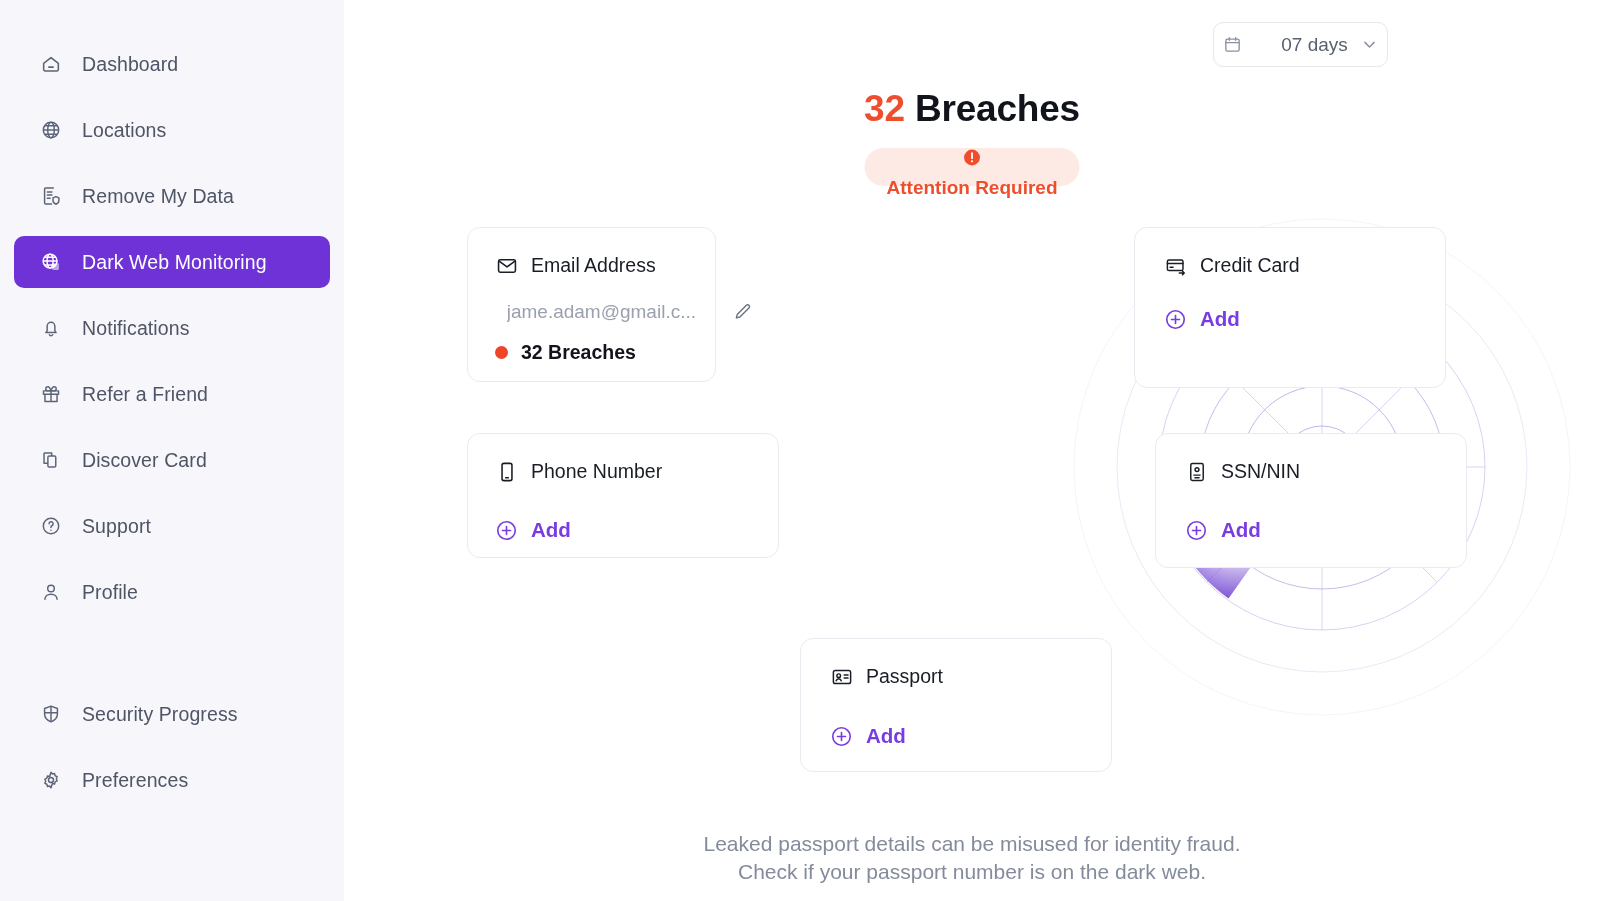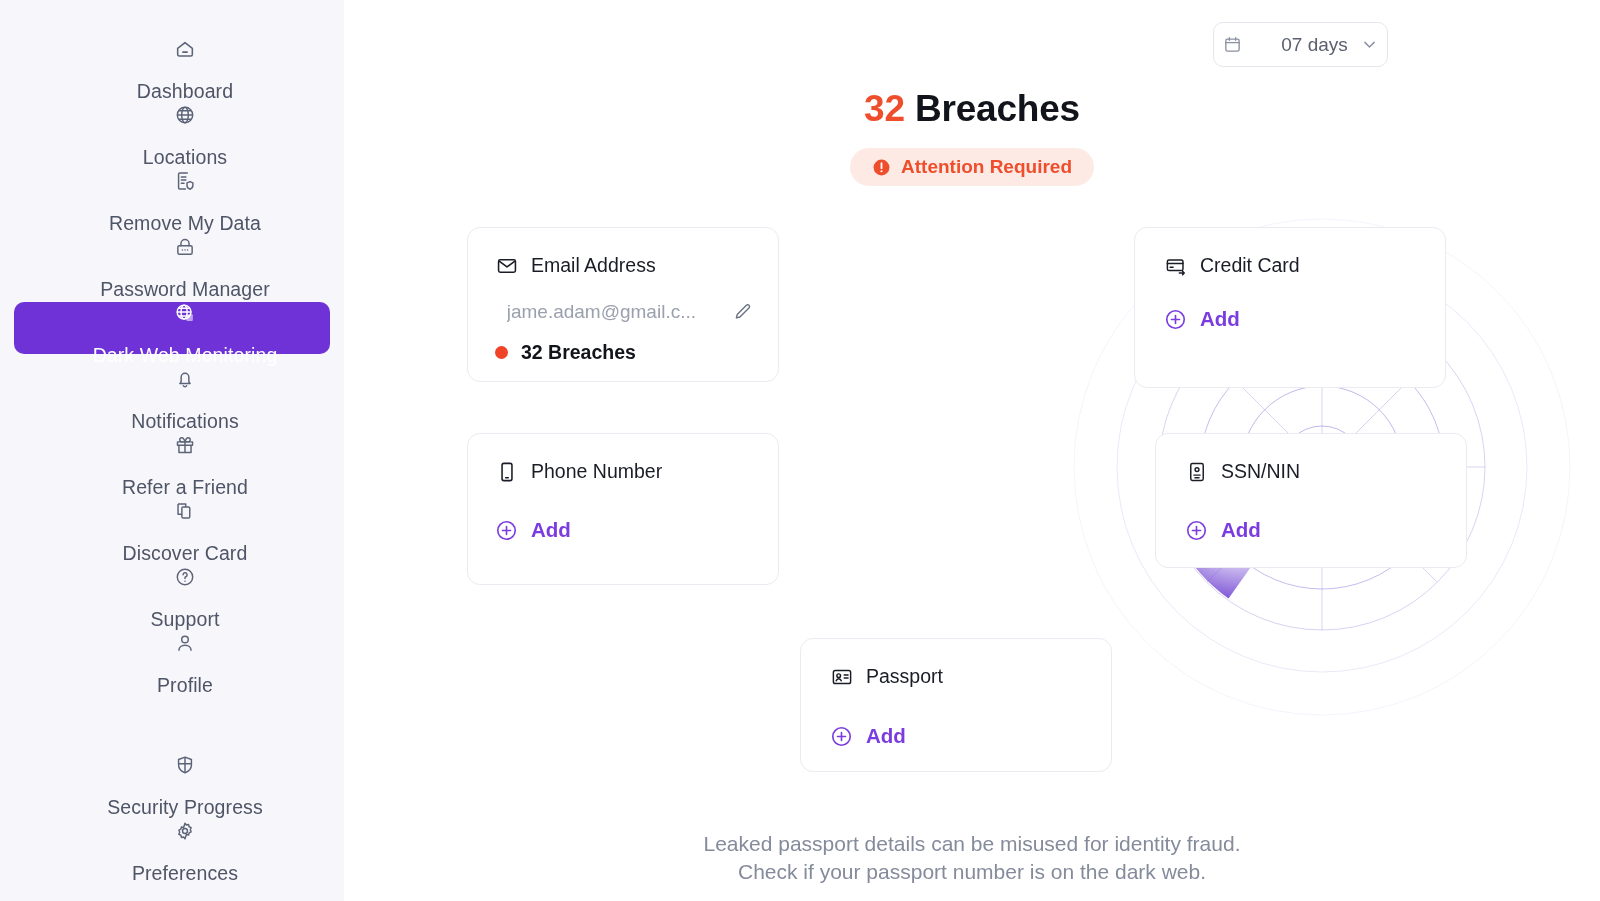--- a/index.html
+++ b/index.html
@@ -20,21 +20,20 @@
     padding-top: 38px;
   }
   .nav-item {
     display: flex; align-items: center;
     height: 52px;
     margin: 0 14px 14px 14px;
     padding-left: 26px;
     border-radius: 10px;
     cursor: pointer;
     gap: 20px;
-    flex-direction: column;
   }
   .nav-item .ico {
     width: 22px; height: 22px;
     display: flex; align-items: center; justify-content: center;
     color: #5c6478; flex: 0 0 22px;
   }
   .nav-item .ico svg { width: 22px; height: 22px; display: block; }
   .nav-label {
     font-size: 19.5px; color: #4e5566; letter-spacing: .1px; white-space: nowrap;
   }
@@ -65,21 +64,21 @@
     text-align: center;
     font-size: 37px; font-weight: bold; color: #12141c; letter-spacing: -0.2px;
   }
   #breach-headline .count { color: #ef4e2c; }
 
   
   #attention-badge {
     position: absolute; left: 50%; transform: translateX(-50%); top: 148px;
     height: 38px; padding: 0 22px;
     background: #fdeae4; border-radius: 19px;
-    display: flex; align-items: center; gap: 10px;
+    display: flex; align-items: center; gap: 10px; flex-direction: column;
   }
   #attention-badge .warn { width: 19px; height: 19px; display:block; }
   #attention-badge .txt { font-size: 19px; font-weight: bold; color: #ee4e2c; }
 
   
   #radar {
     position: absolute; left: 722px; top: 211px;
     width: 512px; height: 512px;
     pointer-events: none;
   }
@@ -97,41 +96,41 @@
   }
   .card-head .chico { width: 22px; height: 22px; color: #1a1d26; display:block; flex:0 0 22px;}
   .card-head .chico svg { width: 22px; height: 22px; display:block; }
   .card-title { font-size: 19.5px; color: #1a1d26; }
   .add-row { display: flex; align-items: flex-end; gap: 13px; cursor: pointer; }
   .add-row .plus { width: 23px; height: 23px; color: #7a3ce0; display:block; flex:0 0 23px;}
   .add-row .plus svg { width: 23px; height: 23px; display:block; }
   .add-label { font-size: 20.5px; font-weight: bold; color: #7a3ce0; }
 
   
-  #card-email { left: 123px; top: 227px; width: 312px; height: 155px; }
+  #card-email { left: 123px; top: 227px; width: 249px; height: 155px; }
   #card-email .card-head { position: absolute; left: 28px; top: 26px; }
   #email-value-row {
     position: absolute; left: 27px; top: 73px; width: 258px;
     display: flex; align-items: center; justify-content: flex-end; gap: 36px;
   }
   #email-value {
     font-size: 19px; color: #9aa0ae;
     max-width: 212px; white-space: nowrap; overflow: hidden;
   }
   #email-edit { width: 21px; height: 21px; color: #6b7280; cursor: pointer; display:block; }
   #email-edit svg { width: 21px; height: 21px; display: block; }
   #email-breach-row {
     position: absolute; left: 27px; top: 113px;
     display: flex; align-items: center; gap: 13px;
   }
   #email-breach-dot { width: 13px; height: 13px; border-radius: 50%; background: #ef4428; }
   #email-breach-text { font-size: 19.5px; font-weight: bold; color: #12141c; }
 
   
-  #card-phone { left: 123px; top: 433px; width: 312px; height: 152px; }
+  #card-phone { left: 123px; top: 433px; width: 312px; height: 125px; }
   #card-phone .card-head { position: absolute; left: 28px; top: 26px; }
   #card-phone .add-row { position: absolute; left: 27px; top: 84px; }
 
   
   #card-credit { left: 790px; top: 227px; width: 312px; height: 161px; }
   #card-credit .card-head { position: absolute; left: 30px; top: 26px; }
   #card-credit .add-row { position: absolute; left: 29px; top: 79px; }
 
   
   #card-ssn { left: 790px; top: 433px; width: 312px; height: 135px; margin-left: 21px; }
@@ -181,30 +180,20 @@
       <span class="ico">
         <svg viewBox="0 0 24 24" fill="none" stroke="currentColor" stroke-width="1.6" stroke-linecap="round" stroke-linejoin="round">
           <path d="M14.5 3.2H6.2A1.2 1.2 0 0 0 5 4.4v15.2a1.2 1.2 0 0 0 1.2 1.2h6.3"></path>
           <path d="M8 7.6h5M8 11h5M8 14.4h3"></path>
           <path d="M17.4 12.6 20.6 14v3c0 2-1.6 3.4-3.2 4-1.6-.6-3.2-2-3.2-4v-3z"></path>
         </svg>
       </span>
       <span class="nav-label">Remove My Data</span>
     </div>
 
-    <div class="nav-item">
-      <span class="ico">
-        <svg viewBox="0 0 24 24" fill="none" stroke="currentColor" stroke-width="1.6" stroke-linecap="round">
-          <rect x="4.2" y="10.6" width="15.6" height="9.2" rx="1.6"></rect>
-          <path d="M7.6 10.6V8.2a4.4 4.4 0 0 1 8.8 0v2.4"></path>
-          <path d="M9.2 15.2h.01M12 15.2h.01M14.8 15.2h.01"></path>
-        </svg>
-      </span>
-      <span class="nav-label">Password Manager</span>
-    </div>
 
     <div class="nav-item active">
       <span class="ico">
         <svg viewBox="0 0 24 24" fill="none" stroke="currentColor" stroke-width="1.6">
           <circle cx="11" cy="11" r="7.6"></circle>
             <ellipse cx="11" cy="11" rx="3.3" ry="7.6"></ellipse>
           <path d="M3.4 11h15.2M4.6 6.8h12.8M4.6 15.2h12.8"></path>
           <rect x="13.4" y="13.4" width="7.2" height="7.2" rx="1" fill="currentColor" stroke="none" opacity=".55"></rect>
         </svg>
       </span>

